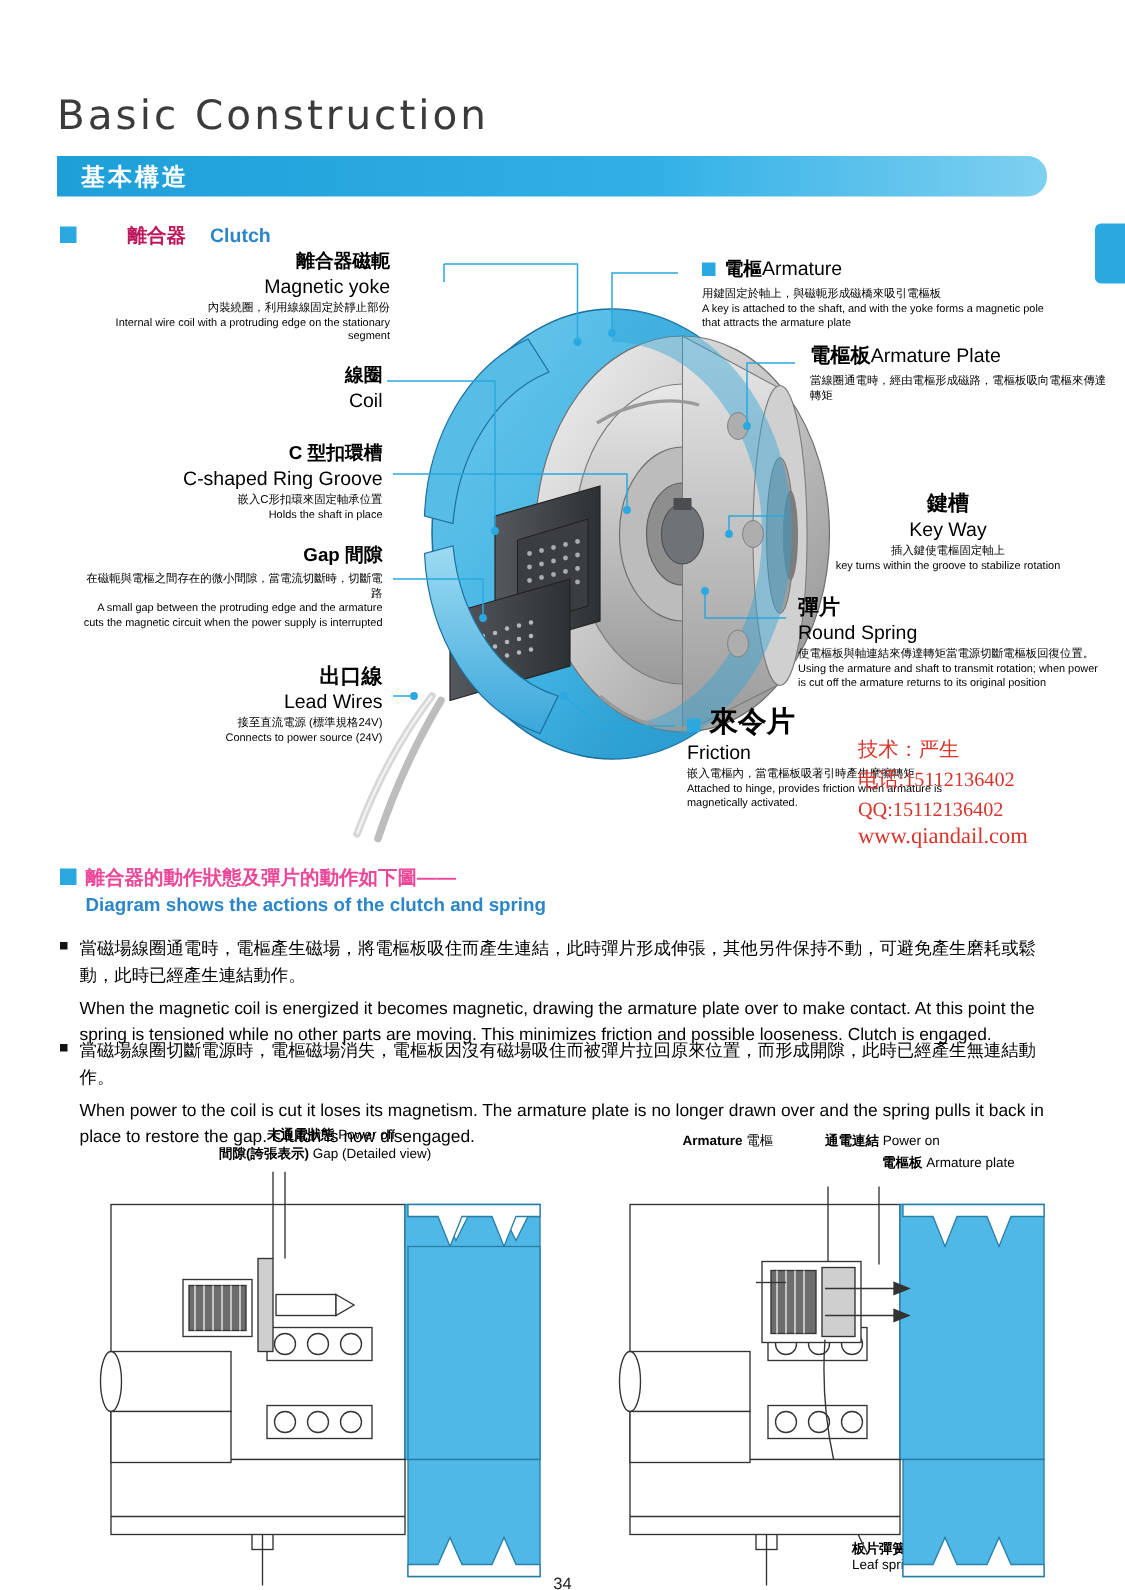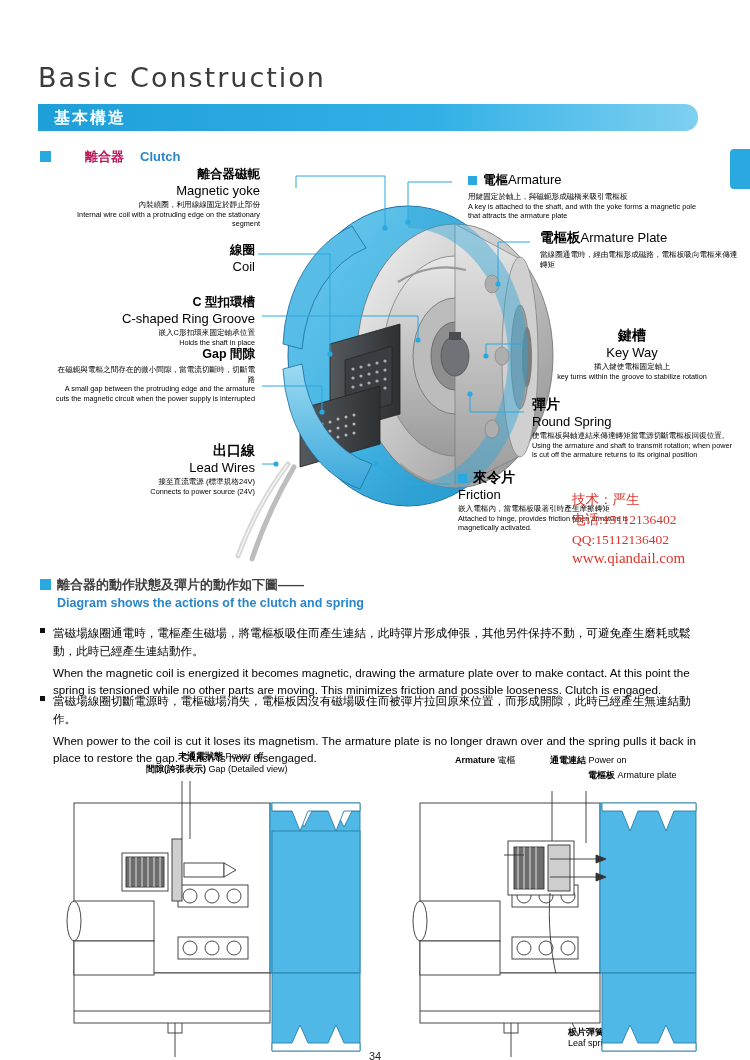--- a/index.html
+++ b/index.html
@@ -42,21 +42,21 @@
 
   
   .sec-head { position:absolute; font-weight:bold; }
   .sq { display:inline-block; width:11px; height:11px; background:#2aa8e0;
         margin-right:6px; vertical-align:-1px; }
   .sec1 { left:40px; top:124px; font-size:13px; }
   .sec1 .zh { color:#be185d;padding-left:28px; }
   .sec1 .en { color:#2a86c8;padding-left:16px; }
 
   .sec2 { left:40px; top:552px; font-size:13px; }
-  .sec2 .zh { color:#404040; }
+  .sec2 .zh { color:#ec4899; }
   .sec2 .en { display:block; margin-left:17px; margin-top:2px; color:#2a86c8; font-size:12.5px; }
 
   
   .diagram { position:absolute; left:0; top:140px; width:750px; height:400px; }
 
   
   .lbl { position:absolute; }
   .lbl .zh { font-size:12.5px; color:#000; font-weight:bold; }
   .lbl .en { font-size:13px; color:#000; }
   .lbl .zhd { font-size:7.6px; color:#000; line-height:1.28; }
@@ -261,21 +261,21 @@
       <div class="en">Coil</div>
     </div>
 
     <div class="lbl r" style="left:60px; top:130px; width:195px;">
       <div class="zh">C 型扣環槽</div>
       <div class="en">C-shaped Ring Groove</div>
       <div class="zhd" style="margin-top:2px;">嵌入C形扣環來固定軸承位置</div>
       <div class="end">Holds the shaft in place</div>
     </div>
 
-    <div class="lbl r" style="left:55px; top:182px; width:200px;">
+    <div class="lbl r" style="left:55px; top:198px; width:200px;">
       <div class="zh">Gap 間隙</div>
       <div class="zhd" style="margin-top:2px;">在磁軛與電樞之間存在的微小間隙，當電流切斷時，切斷電路</div>
       <div class="end">A small gap between the protruding edge and the armature cuts the magnetic circuit when the power supply is interrupted</div>
     </div>
 
     <div class="lbl r" style="left:60px; top:278px; width:195px;">
       <div class="zh" style="font-size:14px;">出口線</div>
       <div class="en">Lead Wires</div>
       <div class="zhd" style="margin-top:2px;">接至直流電源 (標準規格24V)</div>
       <div class="end">Connects to power source (24V)</div>
@@ -305,21 +305,21 @@
 
     <div class="lbl l" style="left:532px; top:232px; width:200px;">
       <div class="zh" style="font-size:14px;">彈片</div>
       <div class="en">Round Spring</div>
       <div class="zhd" style="margin-top:2px;">使電樞板與軸連結來傳達轉矩當電源切斷電樞板回復位置。</div>
       <div class="end">Using the armature and shaft to transmit rotation; when power is cut off the armature returns to its original position</div>
     </div>
 
     <div class="lbl l" style="left:458px; top:304px; width:200px;">
       <div>
-        <span class="sq" style="width:9px;height:9px;"></span><span class="zh" style="font-size:14px;">來令片</span>
+        <span class="sq" style="width:9px;height:9px;"></span><span class="zh" style="font-size:19px;">來令片</span>
       </div>
       <div class="en">Friction</div>
       <div class="zhd" style="margin-top:2px;">嵌入電樞內，當電樞板吸著引時產生摩擦轉矩</div>
       <div class="end">Attached to hinge, provides friction when armature is magnetically activated.</div>
     </div>
   </div>
 
   <div class="wm" style="left:572px; top:466px;">技术：严生</div>
   <div class="wm" style="left:572px; top:486px;">电话:15112136402</div>
   <div class="wm" style="left:572px; top:506px;">QQ:15112136402</div>

